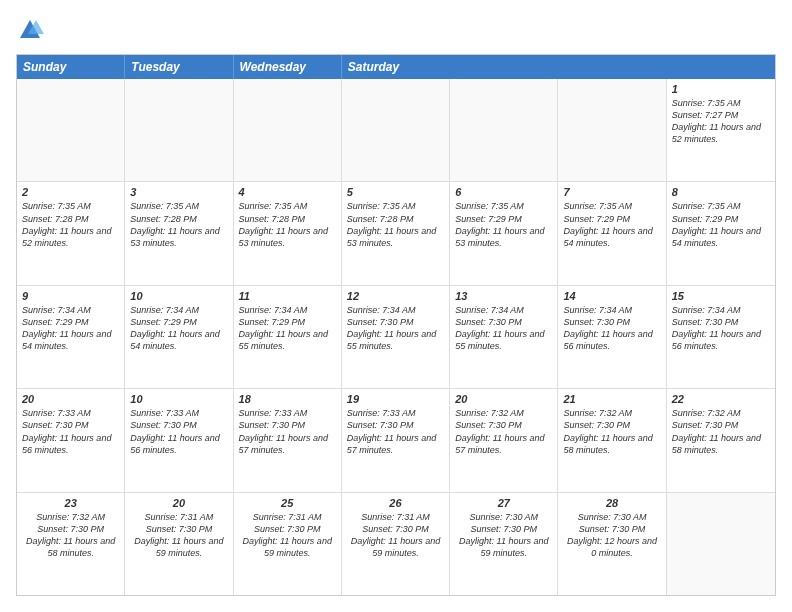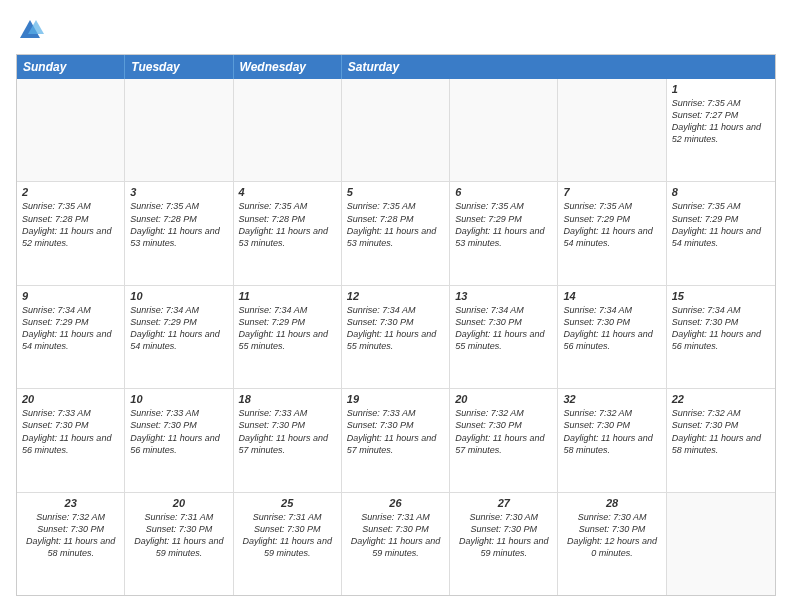--- a/index.html
+++ b/index.html
@@ -270,21 +270,21 @@
 Sunset: 7:30 PM
 Daylight: 11 hours and 57 minutes.</div>
           </div>
           <div class="cal-cell">
             <span class="day-num">20</span>
             <div class="cell-info" style="white-space: pre-line;">Sunrise: 7:32 AM
 Sunset: 7:30 PM
 Daylight: 11 hours and 57 minutes.</div>
           </div>
           <div class="cal-cell">
-            <span class="day-num">32</span>
+            <span class="day-num">21</span>
             <div class="cell-info" style="white-space: pre-line;">Sunrise: 7:32 AM
 Sunset: 7:30 PM
 Daylight: 11 hours and 58 minutes.</div>
           </div>
           <div class="cal-cell">
             <span class="day-num">22</span>
             <div class="cell-info" style="white-space: pre-line;">Sunrise: 7:32 AM
 Sunset: 7:30 PM
 Daylight: 11 hours and 58 minutes.</div>
           </div>

